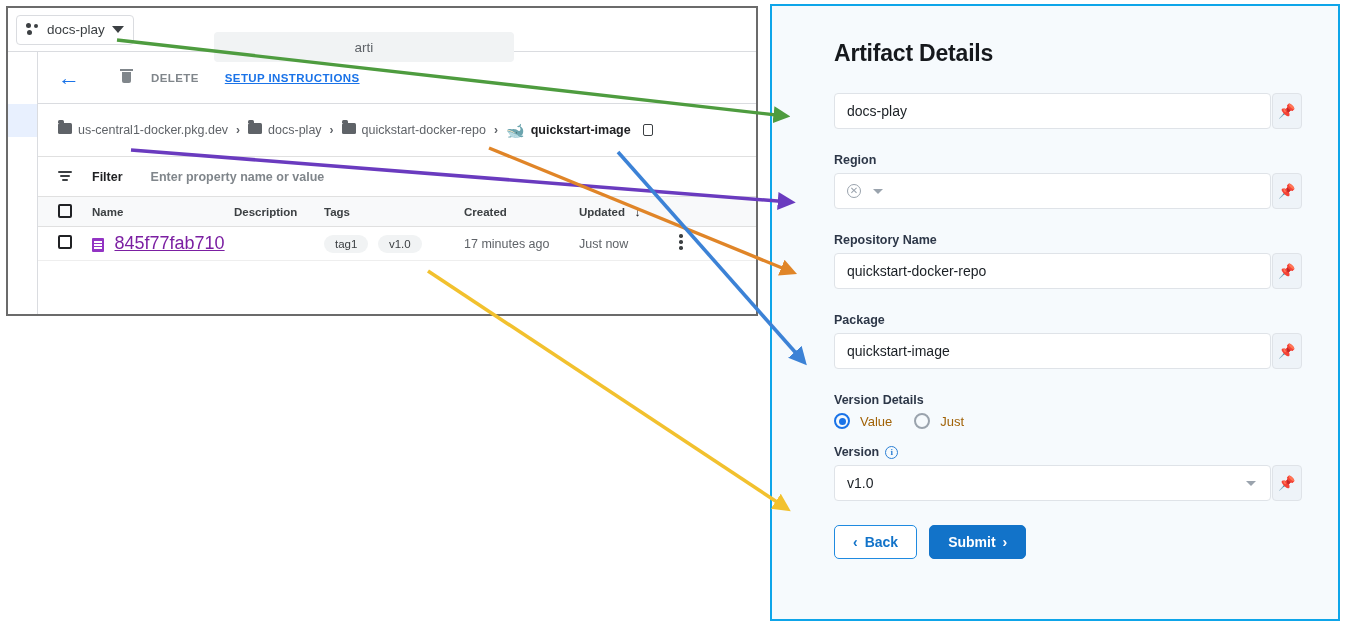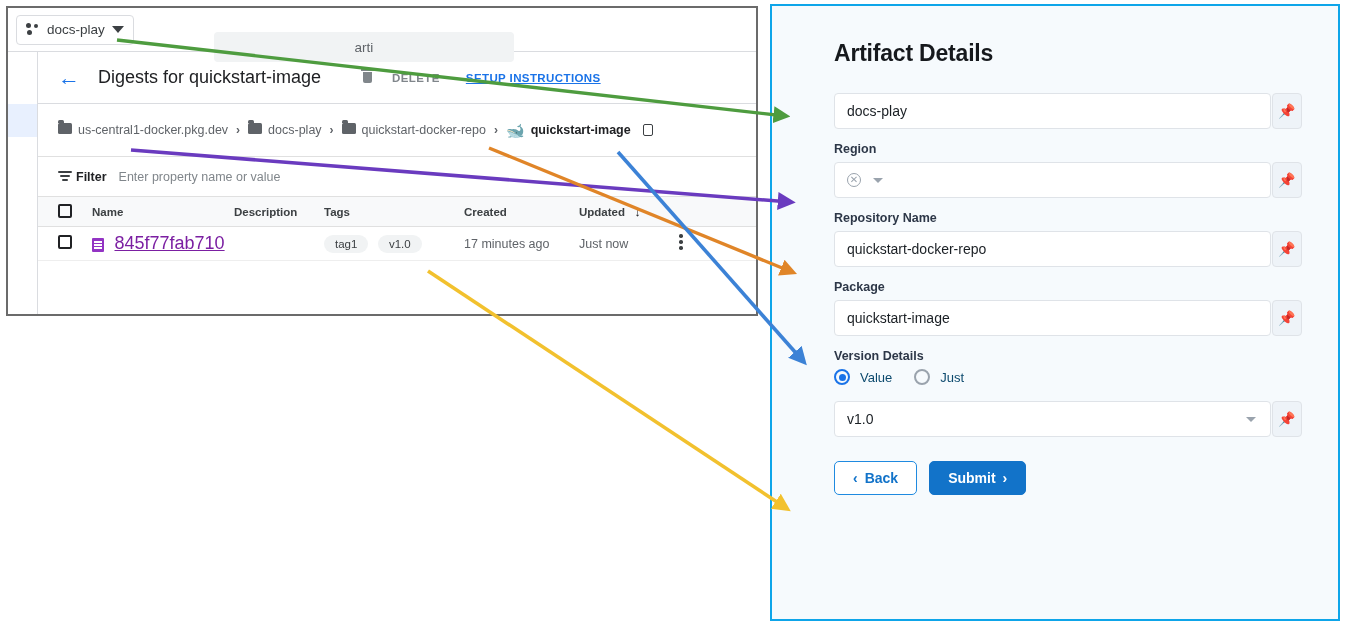--- a/index.html
+++ b/index.html
@@ -92,29 +92,29 @@
   .whale { font-size: 15px; line-height: 1; color:#202124; }
   .copy-ic {
     width:10px; height:12px; border:1.6px solid #3c4043; border-radius:2px;
     position: relative; margin-left:4px;
   }
   .copy-ic:before{ content:""; position:absolute; left:-4px; top:-3px;
     width:10px;height:12px;border:1.6px solid #3c4043;border-radius:2px; z-index:-1; }
 
   .filter-row {
     height: 40px; border-top: 1px solid #e0e0e0;
-    display:flex; align-items:center; gap:4px; padding-left:20px;
+    display:flex; align-items:center; gap:20px; padding-left:20px;
   }
   .filter-ic { width:14px; height:11px; position:relative; }
   .filter-ic i{ position:absolute; left:0; height:2px; background:#3c4043; border-radius:1px;}
   .filter-ic i:nth-child(1){ top:0; width:14px;}
   .filter-ic i:nth-child(2){ top:4px; width:10px; left:2px;}
   .filter-ic i:nth-child(3){ top:8px; width:6px; left:4px;}
   .filter-label { font-size:12.5px; font-weight:700; color:#202124; }
-  .filter-ph { font-size:12.5px; color:#80868b; margin-left:8px; }
+  .filter-ph { font-size:12.5px; color:#80868b; margin-left:8px;font-weight:bold; }
 
   table.digests { width: 100%; border-collapse: collapse; }
   table.digests th {
     background:#f8f9fa; border-top:1px solid #e0e0e0; border-bottom:1px solid #e0e0e0;
     height:30px; font-size:11.5px; color:#3c4043; font-weight:700; text-align:left;
   }
   table.digests td { height:34px; border-bottom:1px solid #eee; font-size:12.5px;
     color:#5f6368; vertical-align: middle; }
   .cb { width:14px; height:14px; border:2px solid #202124; border-radius:2px;
     display:inline-block; }
@@ -141,21 +141,21 @@
 
   
   #right-panel {
     position: absolute; left: 770px; top: 4px;
     width: 570px; height: 617px;
     border: 2px solid #0ea5e9;
     background: #f6fafd;
     padding: 34px 36px 0 62px;
   }
   .form-title { font-size: 23px; font-weight: 700; color:#16191d; letter-spacing:-0.2px; }
-  .field-block { margin-top: 13px; }
+  .field-block { margin-top: 24px; }
   .field-label { font-size: 12.5px; font-weight: 700; color:#2d3748; margin-bottom: 6px;
     display:flex; align-items:center; gap:6px; }
   .info-ic {
     width: 13px; height:13px; border:1.4px solid #2b7fd4; border-radius:50%;
     color:#2b7fd4; font-size:9px; font-weight:700; line-height:11px; text-align:center;
     font-family:"Liberation Serif", serif;
   }
   .input-row { display:flex; align-items:stretch; }
   .input-box {
     flex:1; height: 36px; background:#fff; border:1px solid #dfe3e8; border-radius:4px;
@@ -172,21 +172,21 @@
   .pin-btn {
     width: 30px; margin-left: 1px; background:#eef3f8; border:1px solid #dfe3e8;
     border-radius:4px; display:flex; align-items:center; justify-content:center;
     color:#1f8ae0; font-size:14px;
   }
   .radio-row { display:flex; align-items:center; gap:10px; margin-top:4px; }
   .radio { width:16px;height:16px;border:2px solid #9aa3ad;border-radius:50%;
     display:inline-flex; align-items:center; justify-content:center; flex:0 0 auto;}
   .radio.on { border-color:#1a73e8; }
   .radio.on:after{ content:""; width:7px;height:7px;border-radius:50%;background:#1a73e8; }
-  .radio-lbl { font-size:13px; color:#0c4a6e; margin-right:12px; }
+  .radio-lbl { font-size:13px; color:#a16207; margin-right:12px; }
   .btn-row { display:flex; gap:12px; margin-top: 24px; }
   .btn {
     height:34px; border-radius:5px; display:flex; align-items:center; justify-content:center;
     gap:7px; font-size:14px; font-weight:700; padding: 0 18px;
   }
   .btn-back { background:#fff; border:1.5px solid #1f8ae0; color:#1273c9; }
   .btn-submit { background:#1273c9; color:#fff; border:1.5px solid #1273c9; }
 
   
   #arrows { position:absolute; left:0; top:0; width:1346px; height:625px;
@@ -216,21 +216,20 @@
 
     <div class="body-split">
       <div class="rail">
         <div class="rail-sel"></div>
       </div>
 
       <div class="content">
 
         <div class="page-head">
           <span class="back-arrow">←</span>
-          <span class="page-title">Digests for quickstart-image</span>
           <span class="hdr-actions">
             <span class="act-delete">
               <span class="trash"></span>
               <span>DELETE</span>
             </span>
             <span class="act-setup">SETUP INSTRUCTIONS</span>
           </span>
         </div>
 
         <div class="crumbs">
@@ -358,20 +357,24 @@
       <div class="field-label">Version Details</div>
       <div class="radio-row">
         <span class="radio on"></span>
         <span class="radio-lbl">Value</span>
         <span class="radio"></span>
         <span class="radio-lbl">Just</span>
       </div>
     </div>
 
     <div class="field-block" style="margin-top:16px;">
+      <div class="field-label">
+        <span>Version</span>
+        <span class="info-ic">i</span>
+      </div>
       <div class="input-row">
         <div class="input-box">
           <span class="input-val">v1.0</span>
           <span class="chev"></span>
         </div>
         <div class="pin-btn">📌</div>
       </div>
     </div>
 
     <div class="btn-row">

